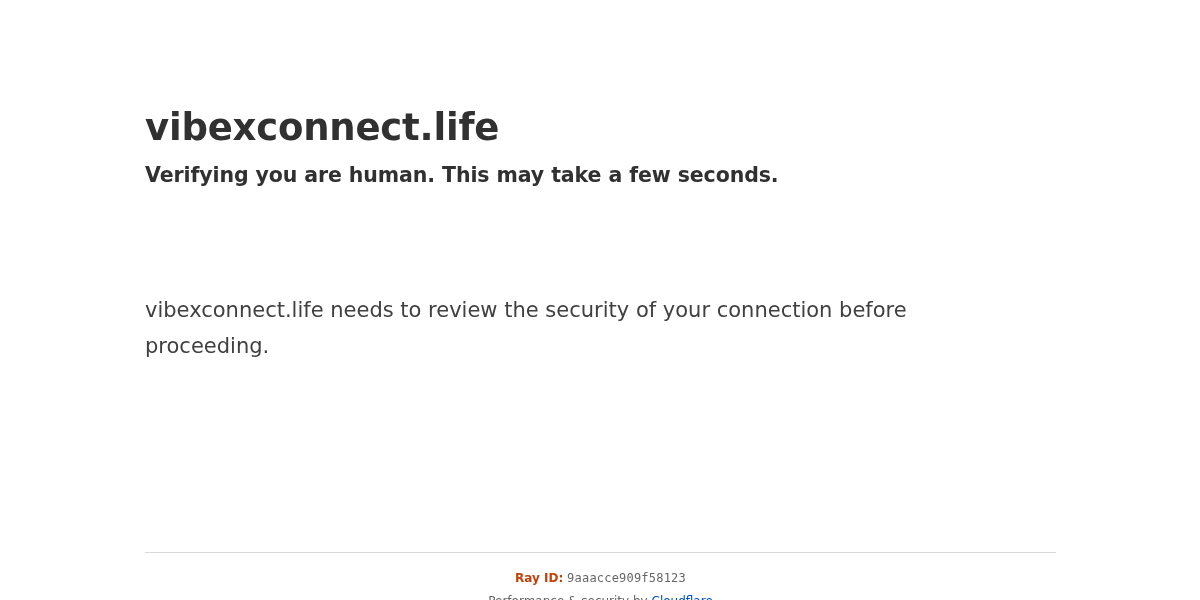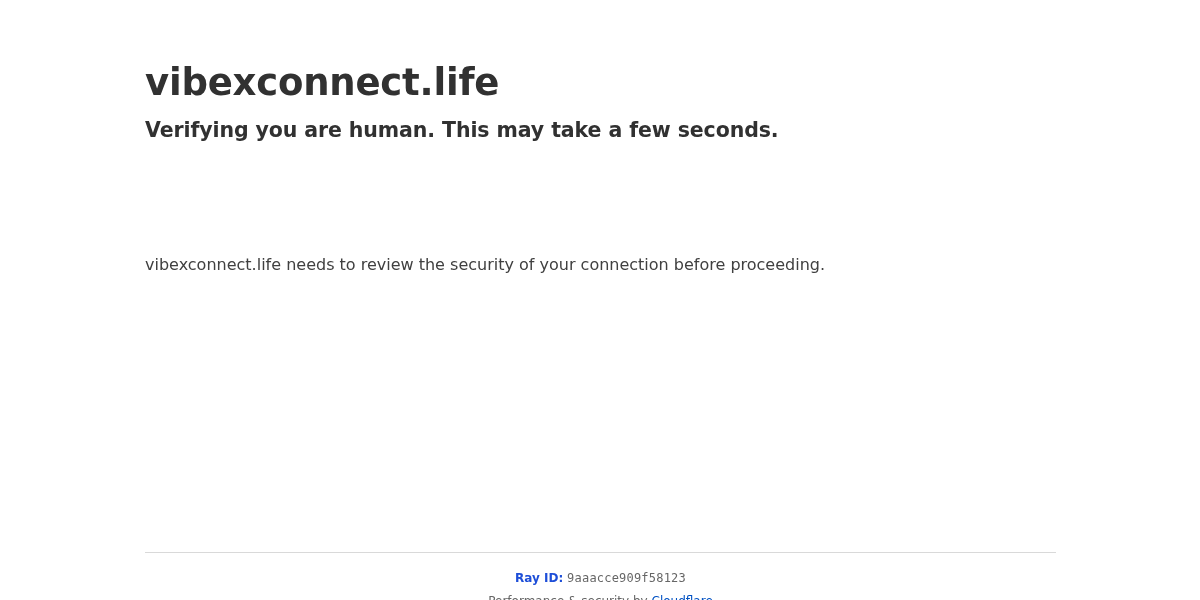--- a/index.html
+++ b/index.html
@@ -27,21 +27,21 @@
   
   .wrapper {
     position: absolute;
     left: 145px;
     top: 0;
     width: 911px;
   }
 
   
   .header {
-    padding-top: 61px;
+    padding-top: 106px;
   }
 
   .domain-title {
     margin: 0;
     font-size: 37px;
     line-height: 1.18;
     font-weight: 700;
     color: #313131;
     letter-spacing: -0.2px;
     white-space: nowrap;
@@ -61,21 +61,21 @@
   .challenge-slot {
     margin-top: 34px;
     height: 66px;
     width: 300px;
   }
 
   
   .body-copy {
     margin: 0;
     padding-top: 4px;
-    font-size: 16px;
+    font-size: 21px;
     line-height: 36px;
     font-weight: 400;
     color: #404040;
     max-width: 800px;
   }
 
   
   .footer {
     position: absolute;
     left: 145px;
@@ -90,21 +90,21 @@
   }
 
   .ray-line {
     font-size: 12px;
     line-height: 16px;
     color: #444444;
   }
 
   .ray-label {
     font-weight: 700;
-    color: #1d4ed8;
+    color: #c2410c;
   }
 
   .ray-value {
     font-family: "DejaVu Sans Mono", "Liberation Mono", monospace;
     font-size: 12px;
     color: #666666;
     letter-spacing: 0.2px;
   }
 
   .attribution {

